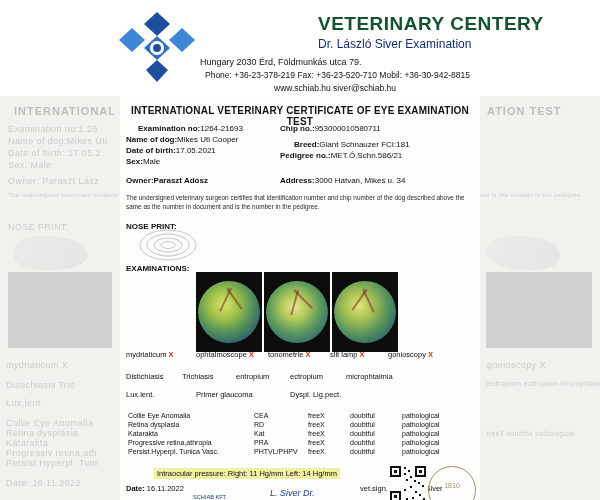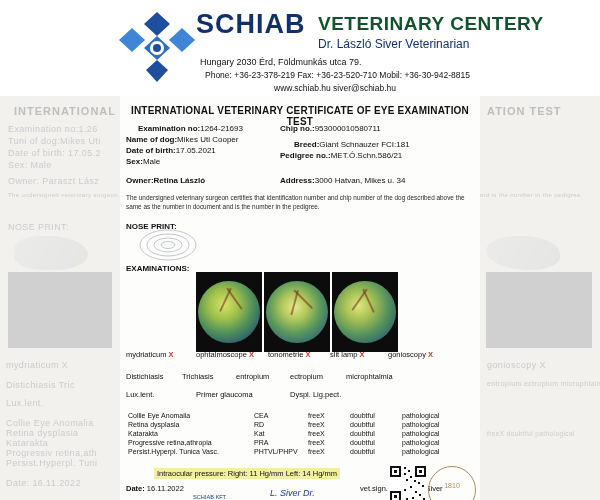--- a/index.html
+++ b/index.html
@@ -80,21 +80,21 @@
 
   <div class="gimg" style="left:8px;top:10px;width:92px;height:70px;background:linear-gradient(135deg,#9fb6d8,#6f86ad);opacity:.5;"></div>
   <div class="gline gbig" style="left:455px;top:18px;">VETERINARY CENTER</div>
   <div class="gline" style="left:487px;top:40px;font-size:11px;">Veterinarian</div>
   <div class="gline" style="left:490px;top:68px;font-size:8px;">+36-30-942-8815</div>
 
   <div class="gline gbig" style="left:14px;top:105px;font-size:11px;">INTERNATIONAL</div>
   <div class="gline gbig" style="left:487px;top:105px;font-size:11px;">ATION TEST</div>
 
   <div class="gline" style="left:8px;top:124px;">Examination no:1.26</div>
-  <div class="gline" style="left:8px;top:136px;">Tuni of dog:Mikes Uti</div>
+  <div class="gline" style="left:8px;top:136px;">Name of dog:Mikes Uti</div>
   <div class="gline" style="left:8px;top:148px;">Date of birth: 17.05.2</div>
   <div class="gline" style="left:8px;top:160px;">Sex: Male</div>
   <div class="gline" style="left:8px;top:176px;">Owner: Paraszt Lász</div>
   <div class="gline" style="left:8px;top:192px;font-size:6px;">The undersigned veterinary surgeon certifies that identification number and chip number of the dog described above the same as the number in document and is the number in the pedigree.</div>
   <div class="gline" style="left:8px;top:222px;">NOSE PRINT:</div>
   <div class="gimg" style="left:14px;top:236px;width:74px;height:34px;background:linear-gradient(120deg,#c7ccd6,#9aa3b3);border-radius:40% 60% 50% 45%;opacity:.5;"></div>
   <div class="gimg" style="left:486px;top:236px;width:74px;height:34px;background:linear-gradient(120deg,#c7ccd6,#9aa3b3);border-radius:45% 55% 40% 60%;opacity:.5;"></div>
   <div class="gline gbig" style="left:8px;top:290px;font-size:10px;">EXAMINATIONS:</div>
 
   <div class="gimg" style="left:8px;top:272px;width:104px;height:76px;background:#7f848c;"></div>
@@ -123,23 +123,22 @@
           <polygon points="39,4 52,16 39,28 26,16"></polygon>
           <polygon points="39,28 52,40 39,52 26,40" fill="#2f6fbf"></polygon>
           <polygon points="14,20 27,32 14,44 1,32" fill="#3f86d6"></polygon>
           <polygon points="64,20 77,32 64,44 51,32" fill="#3f86d6"></polygon>
           <polygon points="39,52 50,62 39,74 28,62" fill="#1f4f9c"></polygon>
         </g>
         <circle cx="39" cy="40" r="7" fill="#ffffff"></circle>
         <circle cx="39" cy="40" r="4" fill="#1f4f9c"></circle>
       </svg>
     </div>
-    <div class="logo-title">SCHIAB</div>
     <div class="vet-center">VETERINARY CENTERY</div>
-    <div class="vet-sub">Dr. László Siver  Veterinarian</div>
+    <div class="vet-sub">Dr. László Siver  Examination</div>
     <div class="addr">Hungary 2030 Érd, Földmunkás utca 79.</div>
     <div class="phones">Phone: +36-23-378-219   Fax: +36-23-520-710   Mobil: +36-30-942-8815</div>
     <div class="emails">www.schiab.hu        siver@schiab.hu</div>
   </div>
 </div>
 
 <div class="doc">
 
   <div class="doc-title">INTERNATIONAL VETERINARY CERTIFICATE OF EYE EXAMINATION TEST</div>
 
@@ -149,21 +148,21 @@
   <div class="fld" style="left:6px;top:39px;">
     <b>Name of dog:</b><span>Mikes Uti Cooper</span>
   </div>
   <div class="fld" style="left:6px;top:50px;">
     <b>Date of birth:</b><span>17.05.2021</span>
   </div>
   <div class="fld" style="left:6px;top:61px;">
     <b>Sex:</b><span>Male</span>
   </div>
   <div class="fld" style="left:6px;top:80px;font-weight:bold;">
-    <b>Owner:</b><span>Retina László</span>
+    <b>Owner:</b><span>Paraszt Adósz</span>
   </div>
 
   <div class="fld" style="left:160px;top:28px;">
     <b>Chip no.:</b><span>953000010580711</span>
   </div>
   <div class="fld" style="left:160px;top:44px;padding-left:14px;">
     <b>Breed:</b><span>Giant Schnauzer FCI:181</span>
   </div>
   <div class="fld" style="left:160px;top:55px;">
     <b>Pedigree no.:</b><span>MET.Ó.Schn.586/21</span>

